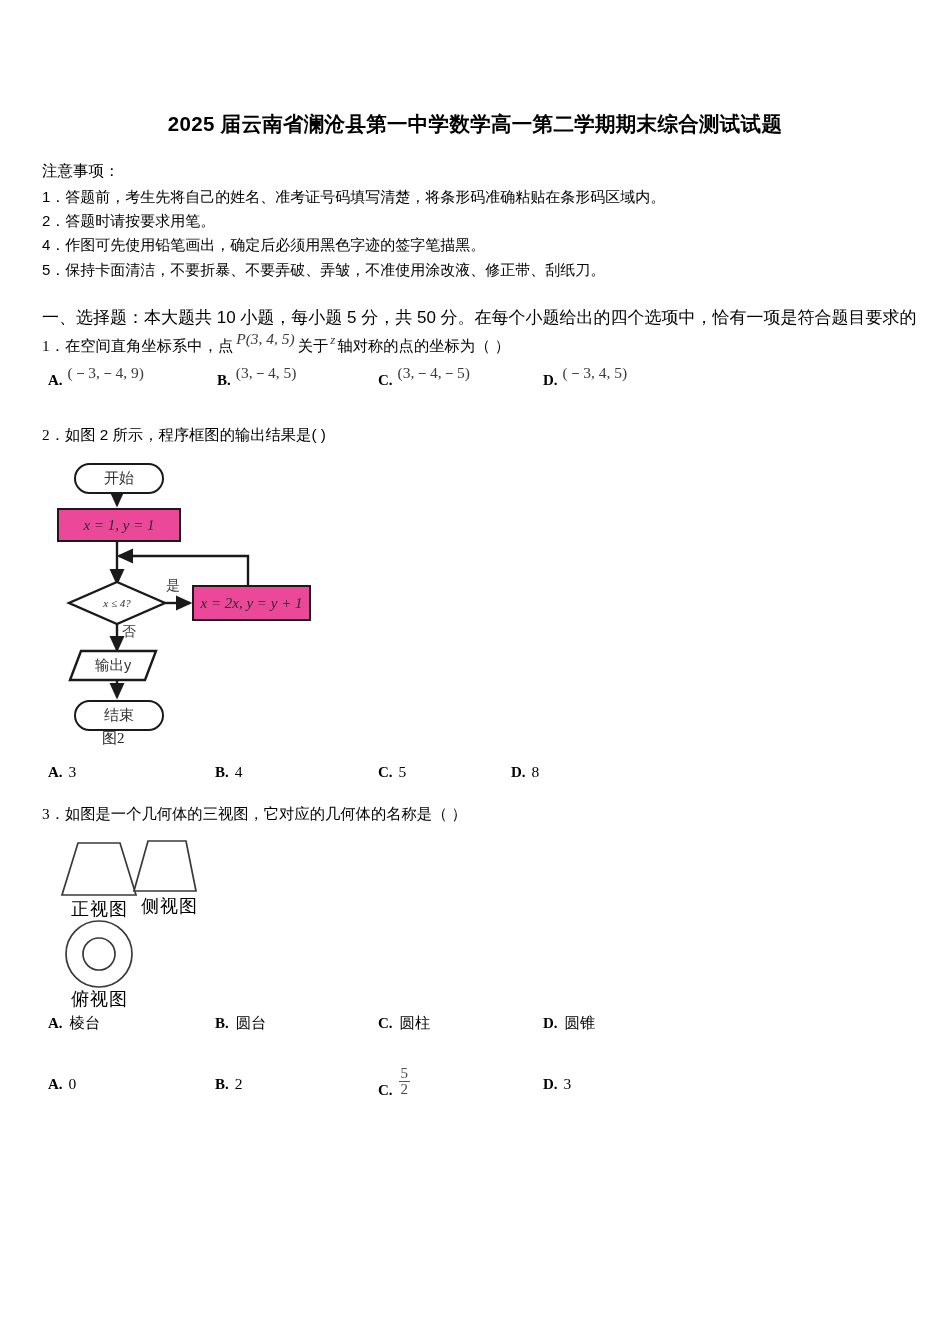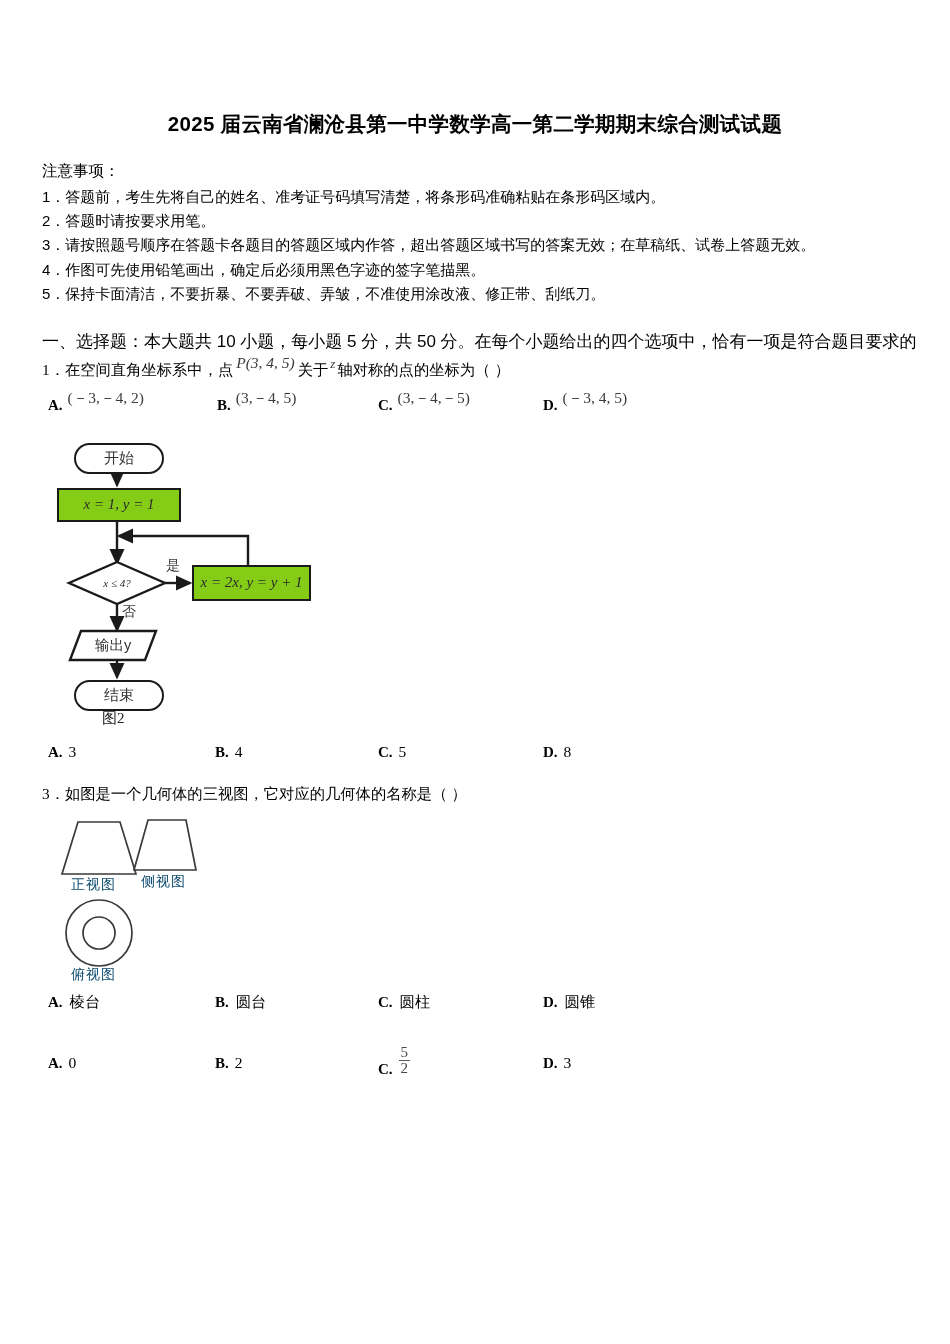--- a/index.html
+++ b/index.html
@@ -152,21 +152,21 @@
     display: flex;
     align-items: center;
     justify-content: center;
     font-family: "Liberation Sans", "DejaVu Sans", sans-serif;
     font-size: 15px;
     color: #333;
   }
   .fc-box {
     position: absolute;
     border: 2.5px solid #1a1a1a;
-    background: #84cc16;
+    background: #ec4899;
     display: flex;
     align-items: center;
     justify-content: center;
     font-family: "Liberation Serif", "DejaVu Serif", serif;
     font-style: italic;
     font-size: 15px;
     color: #2b2b2b;
     white-space: nowrap;
   }
   .fc-dia {
@@ -222,62 +222,64 @@
   .threeview {
     position: relative;
     width: 240px;
     height: 170px;
     margin-left: 54px;
     margin-top: 8px;
   }
   .tv-lbl {
     position: absolute;
     font-family: "Liberation Sans", "DejaVu Sans", sans-serif;
-    font-size: 14px;
-    color: #0c4a6e;
+    font-size: 18px;
+    color: #000000;
     letter-spacing: 1px;
   }
 </style>
 </head>
 <body>
 
 <div class="page">
 
   <h1 class="doc-title">2025 届云南省澜沧县第一中学数学高一第二学期期末综合测试试题</h1>
 
   <div class="notice-block">
     <div class="notice-head">注意事项：</div>
     <div class="notice-item">1．答题前，考生先将自己的姓名、准考证号码填写清楚，将条形码准确粘贴在条形码区域内。</div>
     <div class="notice-item">2．答题时请按要求用笔。</div>
-    <div class="notice-item">3．请按照题号顺序在答题卡各题目的答题区域内作答，超出答题区域书写的答案无效；在草稿纸、试卷上答题无效。</div>
     <div class="notice-item">4．作图可先使用铅笔画出，确定后必须用黑色字迹的签字笔描黑。</div>
     <div class="notice-item">5．保持卡面清洁，不要折暴、不要弄破、弄皱，不准使用涂改液、修正带、刮纸刀。</div>
   </div>
 
   <div class="section-head">一、选择题：本大题共 10 小题，每小题 5 分，共 50 分。在每个小题给出的四个选项中，恰有一项是符合题目要求的</div>
 
   <div class="question">
     <span class="q-num">1．</span><span>在空间直角坐标系中，点</span><span class="math">P(3, 4, 5)</span><span>关于</span><span class="math-sm">z</span><span>轴对称的点的坐标为（   ）</span>
   </div>
 
   <div class="options">
     <div class="opt" style="left:48px;">
-      <span class="lbl">A.</span><span class="val-math">(－3,－4, 2)</span>
+      <span class="lbl">A.</span><span class="val-math">(－3,－4, 9)</span>
     </div>
     <div class="opt" style="left:217px;">
       <span class="lbl">B.</span><span class="val-math">(3,－4, 5)</span>
     </div>
     <div class="opt" style="left:378px;">
       <span class="lbl">C.</span><span class="val-math">(3,－4,－5)</span>
     </div>
     <div class="opt" style="left:543px;">
       <span class="lbl">D.</span><span class="val-math">(－3, 4, 5)</span>
     </div>
   </div>
 
+  <div class="question" style="padding-top:16px;">
+    <span class="q-num">2．</span><span>如图 2 所示，程序框图的输出结果是(  )</span>
+  </div>
 
   <div class="flowchart">
     <svg class="fc-svg" viewBox="0 0 340 300">
       <defs>
         <marker id="arrow" markerWidth="9" markerHeight="9" refX="6" refY="3.2" orient="auto">
           <path d="M0,0 L7,3.2 L0,6.4 z" fill="#1a1a1a"></path>
         </marker>
       </defs>
 
       <line x1="65" y1="34" x2="65" y2="50" stroke="#1a1a1a" stroke-width="2.4" marker-end="url(#arrow)"></line>
@@ -336,21 +338,21 @@
   <div class="options" style="margin-top:8px;padding-left:9px;">
     <div class="opt" style="left:48px;">
       <span class="lbl">A.</span><span class="val-plain">3</span>
     </div>
     <div class="opt" style="left:215px;">
       <span class="lbl">B.</span><span class="val-plain">4</span>
     </div>
     <div class="opt" style="left:378px;">
       <span class="lbl">C.</span><span class="val-plain">5</span>
     </div>
-    <div class="opt" style="left:543px;">
+    <div class="opt" style="left:511px;">
       <span class="lbl">D.</span><span class="val-plain">8</span>
     </div>
   </div>
 
   <div class="question" style="padding-top:2px;">
     <span class="q-num">3．</span><span>如图是一个几何体的三视图，它对应的几何体的名称是（   ）</span>
   </div>
 
   <div class="threeview">
     <svg width="240" height="170" viewBox="0 0 240 170">

